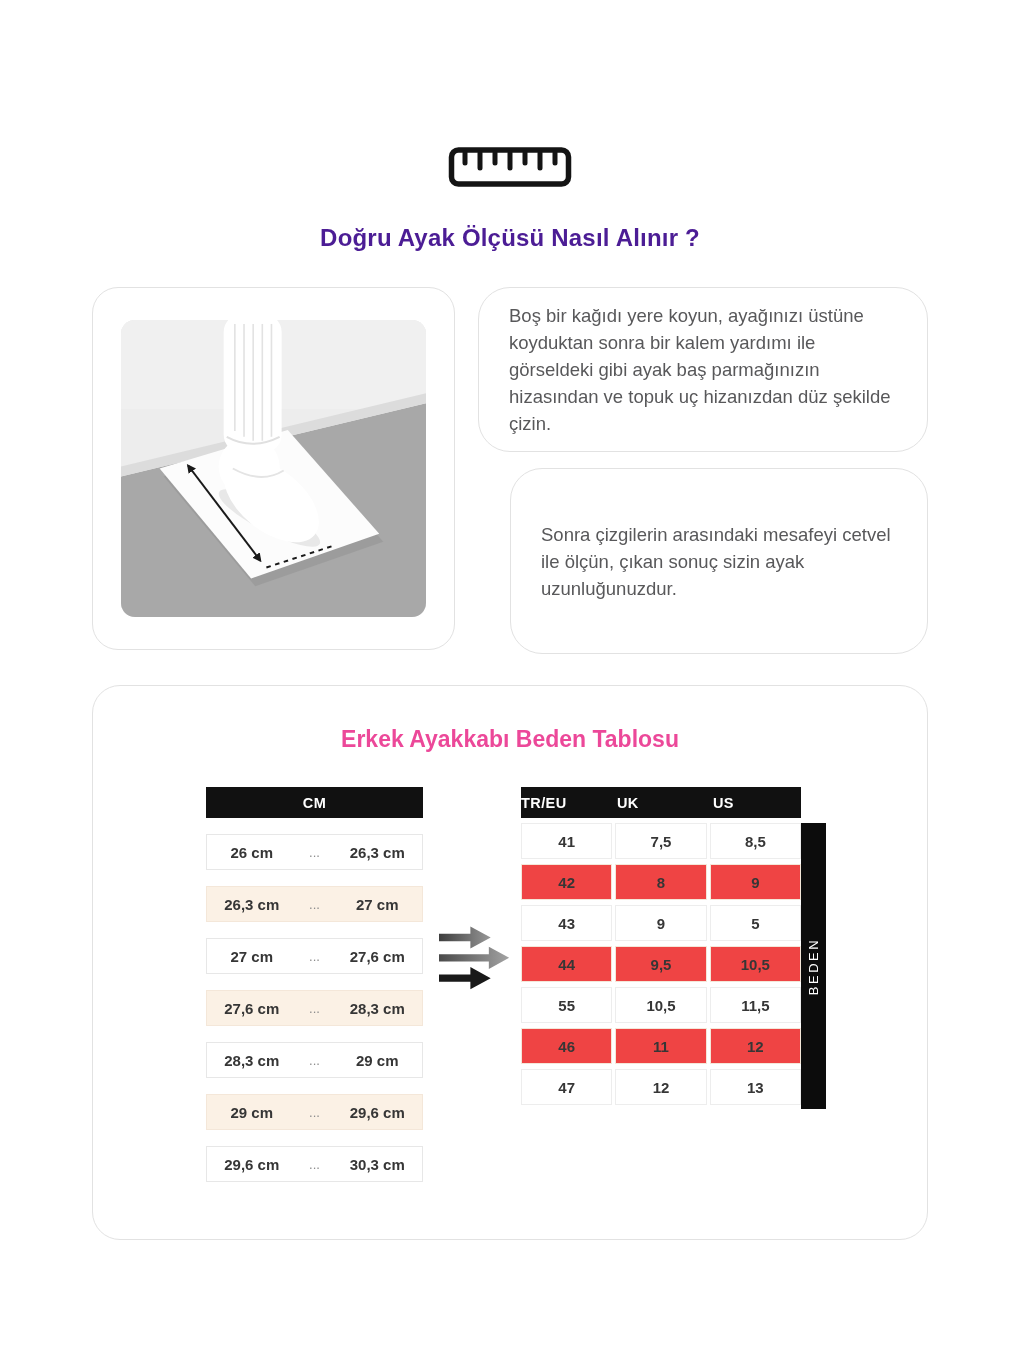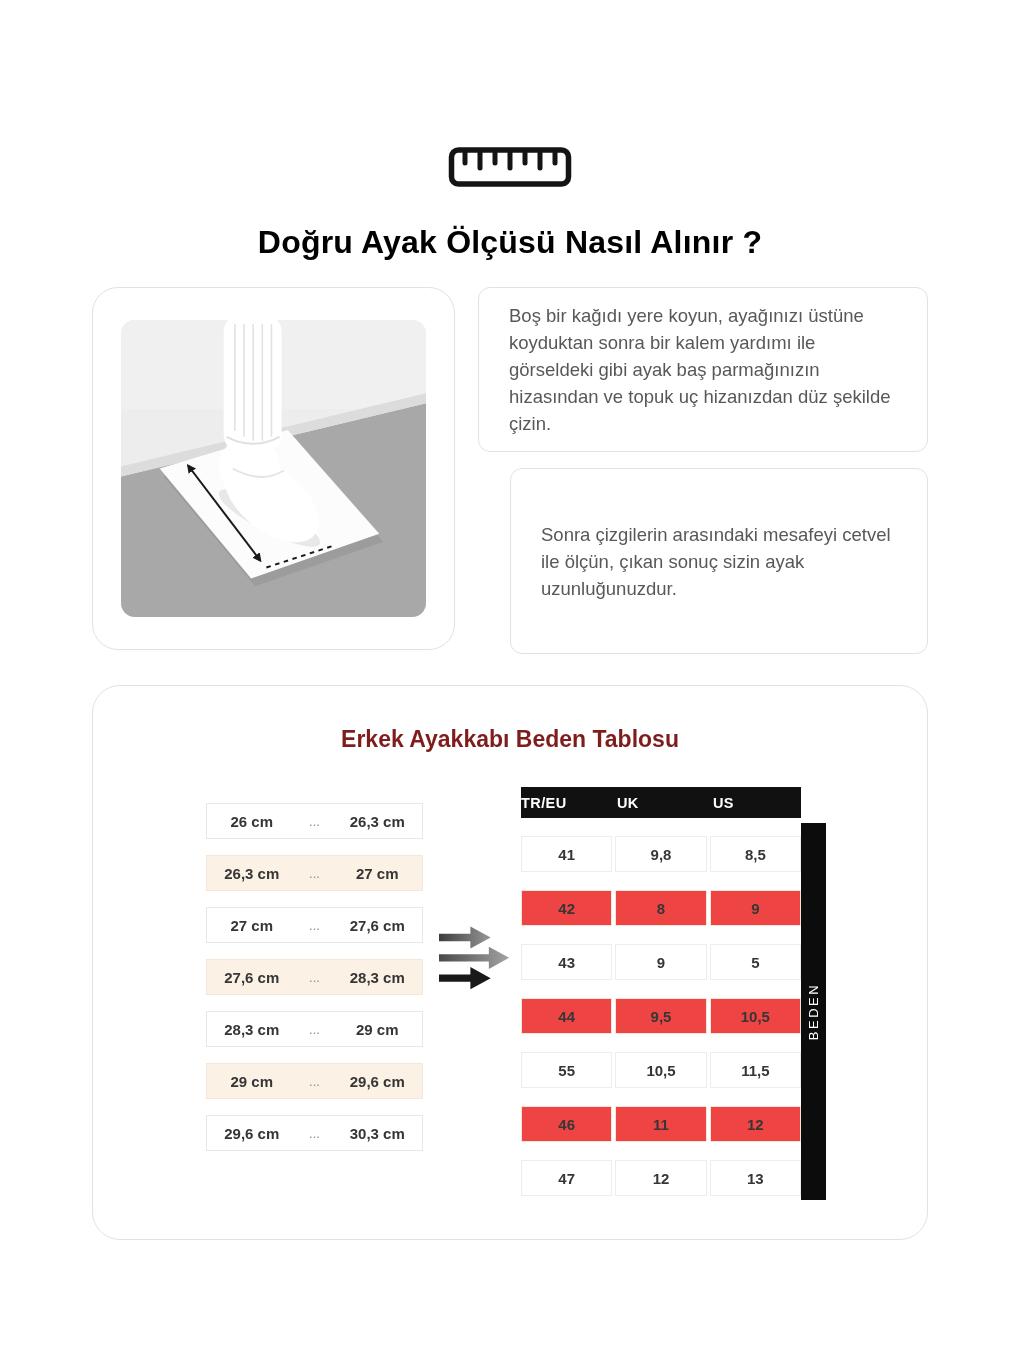--- a/index.html
+++ b/index.html
@@ -3,55 +3,55 @@
 <meta charset="utf-8">
 <style>
   html,body{margin:0;padding:0;}
   body{
     width:1020px;height:1360px;position:relative;background:#ffffff;
     font-family:"Liberation Sans", sans-serif;overflow:hidden;color:#1b1b1b;
   }
   
   .header-area{position:absolute;top:146px;left:0;width:1020px;text-align:center;}
   .ruler-wrap{display:flex;justify-content:center;}
-  .page-title{margin:36px 0 0 0;font-size:32px;font-weight:bold;color:#000000;letter-spacing:.2px;}
+  .page-title{margin:36px 0 0 0;font-size:24px;font-weight:bold;color:#4c1d95;letter-spacing:.2px;}
   
   .cards-row{position:absolute;left:92px;top:287px;width:836px;display:flex;gap:23px;}
   .photo-card{width:363px;height:363px;box-sizing:border-box;border:1.5px solid #e2e2e2;
     border-radius:26px;padding:32px 28px;background:#fff;flex:0 0 auto;}
   .photo-frame{width:100%;height:100%;border-radius:14px;overflow:hidden;background:#ededed;}
   .photo-frame svg{display:block;width:100%;height:100%;}
   .info-col{flex:1;display:flex;flex-direction:column;gap:16px;}
-  .info-card{box-sizing:border-box;border:1.5px solid #e2e2e2;border-radius:12px;background:#fff;
+  .info-card{box-sizing:border-box;border:1.5px solid #e2e2e2;border-radius:32px;background:#fff;
     display:flex;align-items:center;padding:18px 30px;color:#58585a;font-size:18.5px;line-height:27px;}
   .info-card.first{height:165px;}
   .info-card.second{height:186px;margin-left:32px;}
   .info-card p{margin:0;}
   
   .table-card{position:absolute;left:92px;top:685px;width:836px;height:555px;box-sizing:border-box;
     border:1.5px solid #e2e2e2;border-radius:28px;background:#fff;}
-  .table-title{margin:40px 0 0 0;text-align:center;font-size:23px;font-weight:bold;color:#7f1d1d;}
+  .table-title{margin:40px 0 0 0;text-align:center;font-size:23px;font-weight:bold;color:#ec4899;}
   .tables{display:flex;align-items:flex-start;margin:34px 0 0 113px;}
   .t-header{height:31px;background:#111111;color:#fff;font-size:14.5px;font-weight:bold;
     display:flex;align-items:center;justify-content:center;letter-spacing:.4px;}
   
   .cm-table{width:217px;flex:0 0 auto;}
   .cm-row{height:36px;margin-top:16px;box-sizing:border-box;border:1px solid #e7e7e7;background:#fff;
     display:grid;grid-template-columns:1fr 36px 1fr;align-items:center;
     font-size:15px;font-weight:bold;color:#363636;}
   .cm-row.alt{background:#fbf1e5;border-color:#f4e7d9;}
   .cm-row .val{text-align:center;}
   .cm-row .sep{text-align:center;color:#8d8d8d;font-size:13px;font-weight:normal;}
   
   .arrows-box{width:72px;flex:0 0 auto;margin:132px 10px 0 16px;}
   .arrows-box svg{display:block;width:72px;height:74px;}
   
   .sz-block{position:relative;width:280px;flex:0 0 auto;}
   .sz-header{display:grid;grid-template-columns:1fr 1fr 1fr;gap:8px;}
-  .sz-row{margin-top:18px;height:36px;display:grid;grid-template-columns:1fr 1fr 1fr;column-gap:3px;}
+  .sz-row{margin-top:5px;height:36px;display:grid;grid-template-columns:1fr 1fr 1fr;column-gap:3px;}
   .sz-cell{box-sizing:border-box;border:1px solid #ededed;background:#fff;display:flex;
     align-items:center;justify-content:center;font-size:15px;font-weight:bold;color:#363636;}
   .sz-row.alt .sz-cell{background:#ef4444;border-color:#f4e7d9;}
   .beden{position:absolute;left:100%;top:36px;bottom:-4px;width:25px;background:#0c0c0c;
     display:flex;align-items:center;justify-content:center;}
   .beden span{transform:rotate(-90deg);color:#ffffff;font-size:13px;letter-spacing:2.5px;white-space:nowrap;}
 </style>
 </head>
 <body>
 
@@ -128,20 +128,21 @@
     </div>
   </div>
 </div>
 
 <div class="table-card">
   <h2 class="table-title">Erkek Ayakkabı Beden Tablosu</h2>
 
   <div class="tables">
 
     <div class="cm-table">
+      <div class="t-header">CM</div>
 
       <div class="cm-row">
         <span class="val">26 cm</span>
         <span class="sep">...</span>
         <span class="val">26,3 cm</span>
       </div>
       <div class="cm-row alt">
         <span class="val">26,3 cm</span>
         <span class="sep">...</span>
         <span class="val">27 cm</span>
@@ -193,21 +194,21 @@
 
     <div class="sz-block">
       <div class="t-header sz-header">
         <span>TR/EU</span>
         <span>UK</span>
         <span>US</span>
       </div>
 
       <div class="sz-row">
         <span class="sz-cell">41</span>
-        <span class="sz-cell">9,8</span>
+        <span class="sz-cell">7,5</span>
         <span class="sz-cell">8,5</span>
       </div>
       <div class="sz-row alt">
         <span class="sz-cell">42</span>
         <span class="sz-cell">8</span>
         <span class="sz-cell">9</span>
       </div>
       <div class="sz-row">
         <span class="sz-cell">43</span>
         <span class="sz-cell">9</span>

